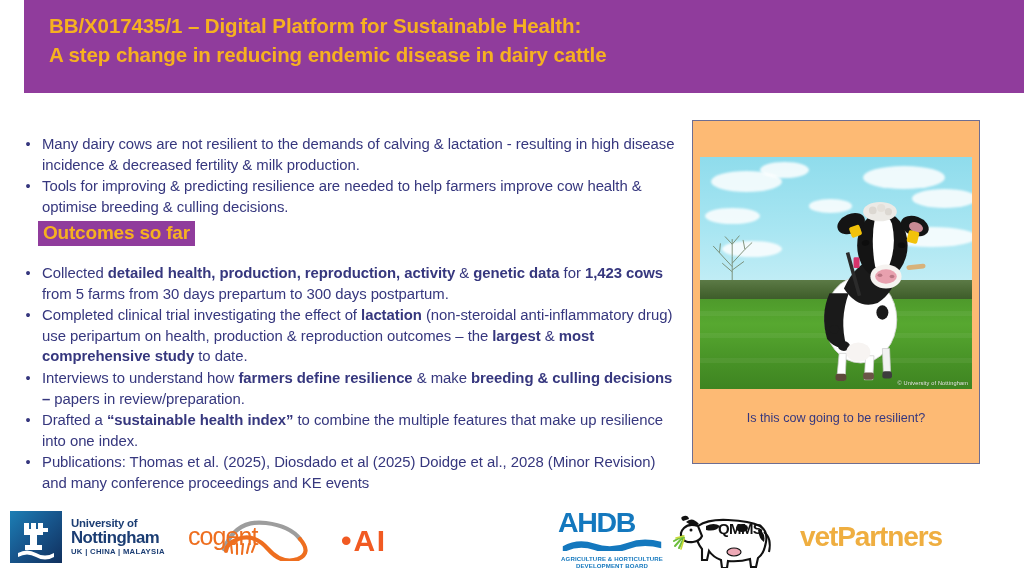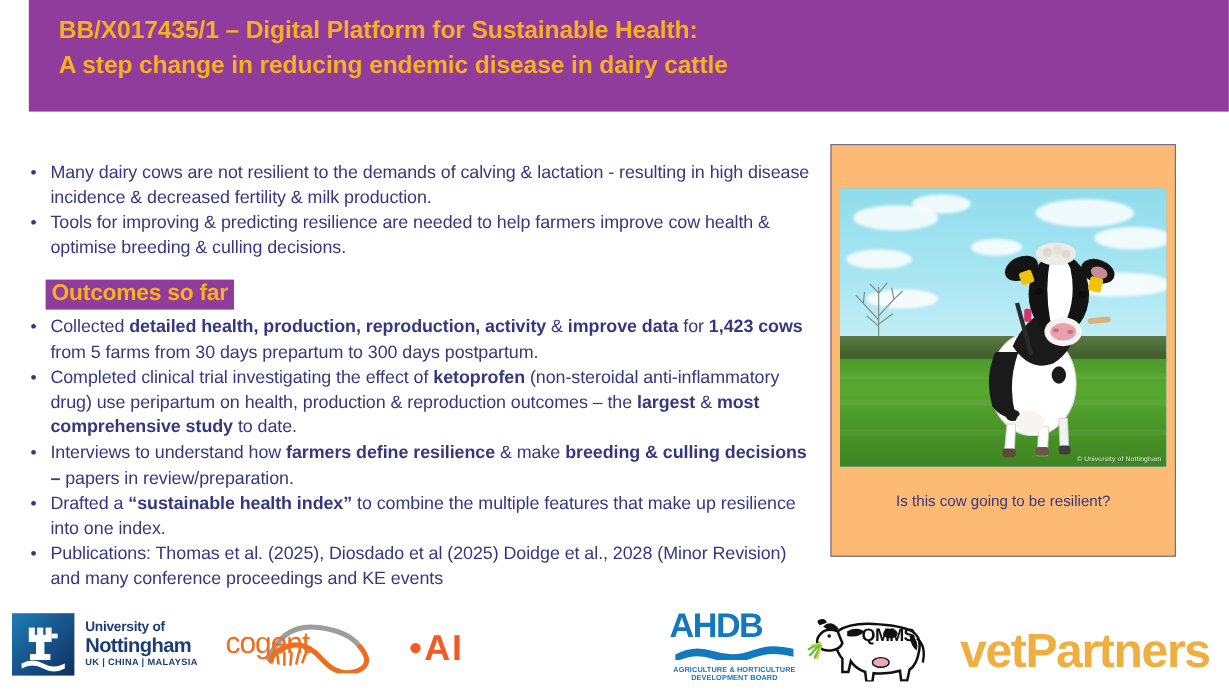--- a/index.html
+++ b/index.html
@@ -31,21 +31,21 @@
   .section-heading {
     display: inline-block;
     background: #903C9C;
     color: #F6B120;
     font-size: 19px; font-weight: bold;
     padding: 1px 5px 2px 5px;
     line-height: 1.18;
     letter-spacing: -0.2px;
   }
   .heading-wrap-challenge { position: absolute; left: 38px; top: 12px; }
-  .heading-wrap-outcomes  { position: absolute; left: 38px; top: 140px; }
+  .heading-wrap-outcomes  { position: absolute; left: 38px; top: 128px; }
 
   .bullet-list { position: absolute; color: #36377E; }
   .bullets-challenge { left: 18px; top: 41px; width: 660px; }
   .bullets-outcomes  { left: 18px; top: 170px; width: 660px; }
 
   .bullet-row { display: flex; align-items: flex-start; margin-bottom: 1px; }
   .bullet-dot {
     flex: 0 0 24px;
     color: #36377E;
     font-size: 14.5px; line-height: 20.5px;
@@ -155,21 +155,21 @@
   .ahdb-word { color: #1478BE; font-size: 28.5px; font-weight: bold; letter-spacing: -1.3px; line-height: 1; }
   .ahdb-sub1, .ahdb-sub2 {
     color: #1478BE; font-size: 6.1px; font-weight: bold; letter-spacing: 0.1px; text-align: center;
   }
 
   
   .qmms { left: 672px; top: 508px; width: 106px; height: 60px; }
 
   
   .vetp { left: 800px; top: 521px; }
-  .vetp-word { color: #EFAE40; font-size: 40px; font-weight: bold; letter-spacing: -1.1px; }
+  .vetp-word { color: #EFAE40; font-size: 28px; font-weight: bold; letter-spacing: -1.1px; }
 </style>
 </head>
 <body>
 
 <div id="slide">
 
   <div class="header-band">
     <div class="header-title">BB/X017435/1 – Digital Platform for Sustainable Health:
 A step change in reducing endemic disease in dairy cattle</div>
   </div>
@@ -188,25 +188,25 @@
       </div>
     </div>
 
     <div class="heading-wrap-outcomes">
       <span class="section-heading">Outcomes so far</span>
     </div>
 
     <div class="bullet-list bullets-outcomes">
       <div class="bullet-row">
         <span class="bullet-dot">•</span>
-        <span class="bullet-text">Collected <b>detailed health, production, reproduction, activity</b> &amp; <b>improve data</b> for <b>1,423 cows</b> from 5 farms from 30 days prepartum to 300 days postpartum.</span>
-      </div>
-      <div class="bullet-row">
-        <span class="bullet-dot">•</span>
-        <span class="bullet-text">Completed clinical trial investigating the effect of <b>ketoprofen</b> (non-steroidal anti-inflammatory drug) use peripartum on health, production &amp; reproduction outcomes – the <b>largest</b> &amp; <b>most comprehensive study</b> to date.</span>
+        <span class="bullet-text">Collected <b>detailed health, production, reproduction, activity</b> &amp; <b>genetic data</b> for <b>1,423 cows</b> from 5 farms from 30 days prepartum to 300 days postpartum.</span>
+      </div>
+      <div class="bullet-row">
+        <span class="bullet-dot">•</span>
+        <span class="bullet-text">Completed clinical trial investigating the effect of <b>lactation</b> (non-steroidal anti-inflammatory drug) use peripartum on health, production &amp; reproduction outcomes – the <b>largest</b> &amp; <b>most comprehensive study</b> to date.</span>
       </div>
       <div class="bullet-row">
         <span class="bullet-dot">•</span>
         <span class="bullet-text">Interviews to understand how <b>farmers define resilience</b> &amp; make <b>breeding &amp; culling decisions –</b> papers in review/preparation.</span>
       </div>
       <div class="bullet-row">
         <span class="bullet-dot">•</span>
         <span class="bullet-text">Drafted a <b>“sustainable health index”</b> to combine the multiple features that make up resilience into one index.</span>
       </div>
       <div class="bullet-row">

